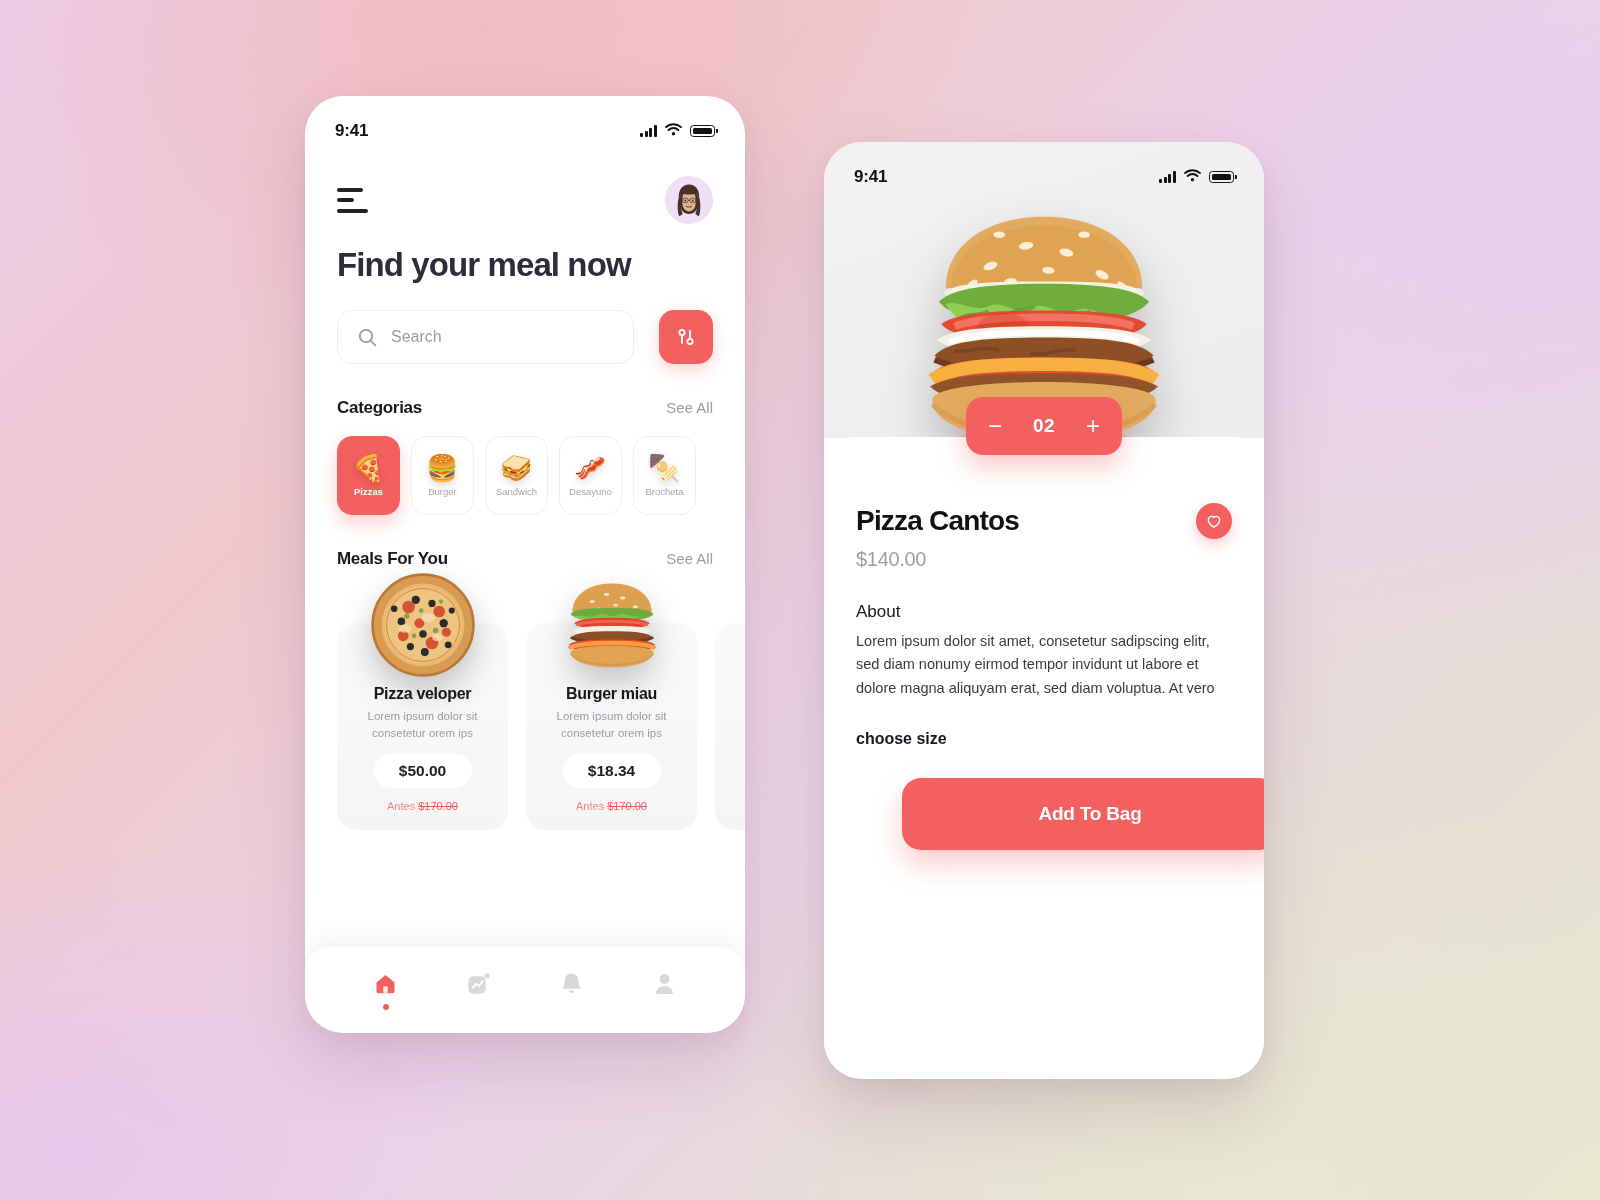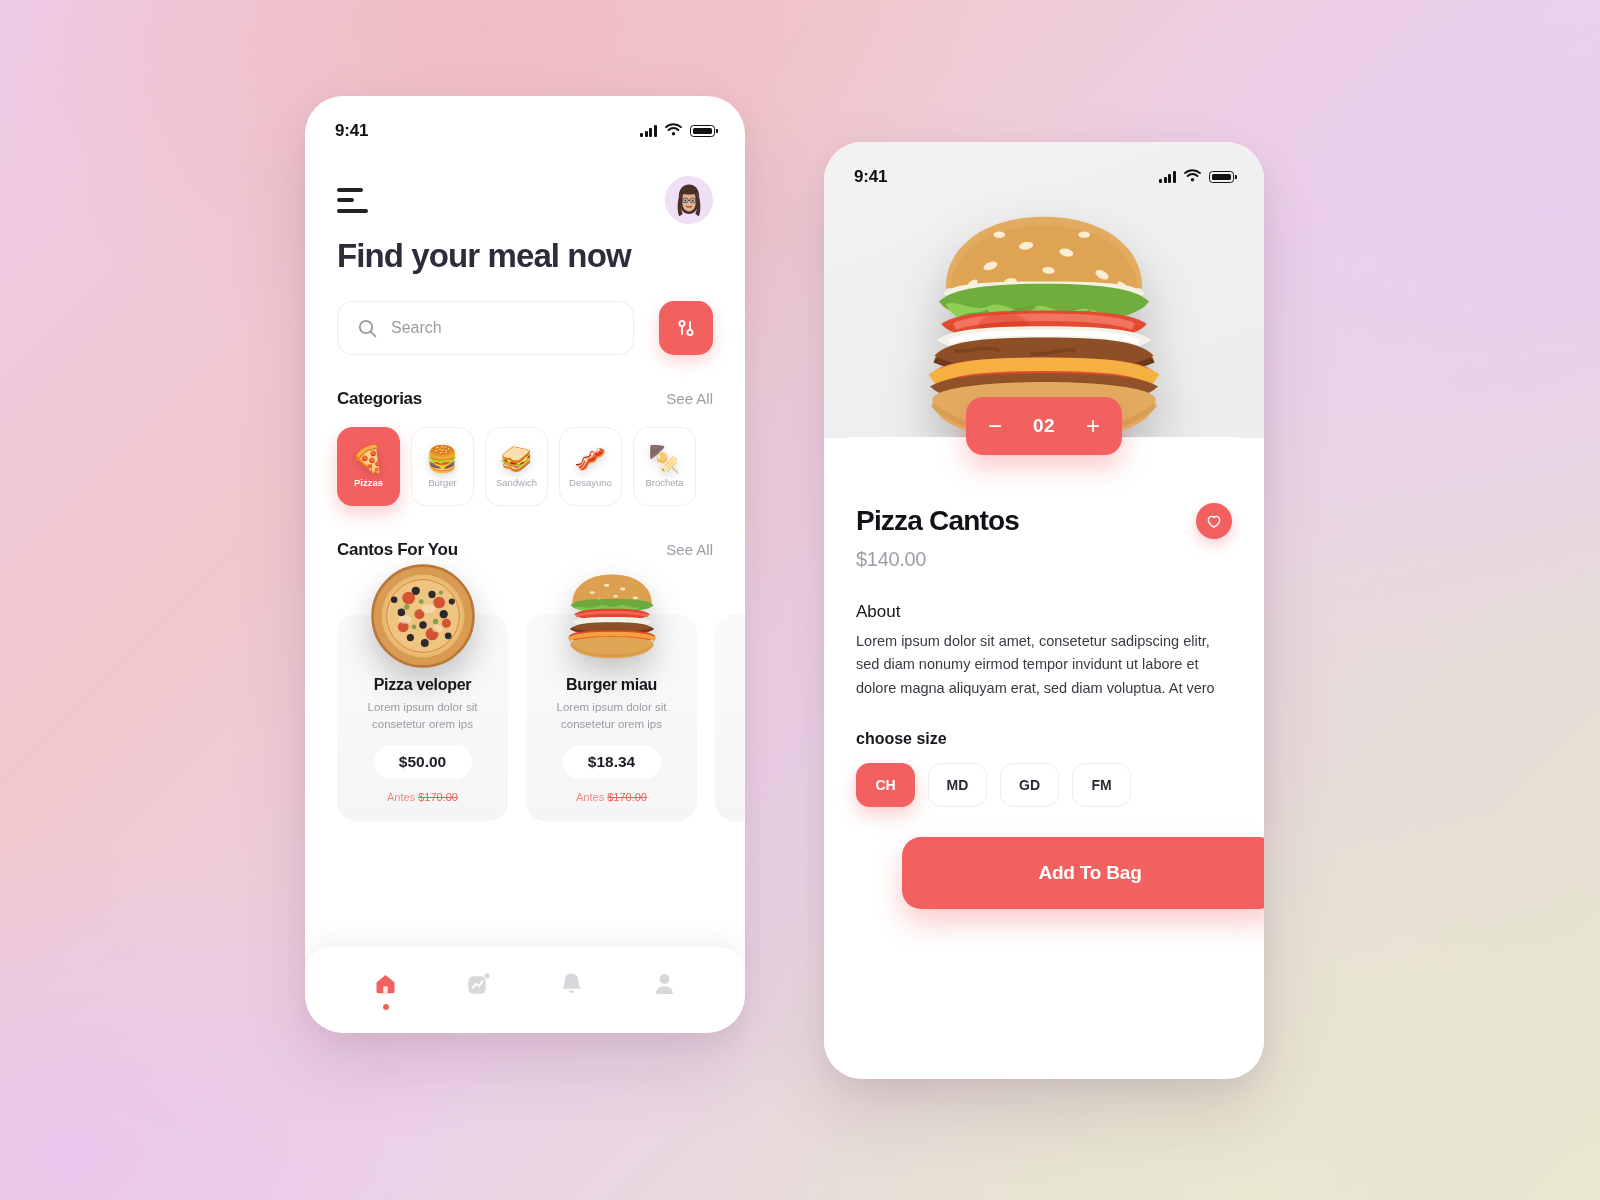--- a/index.html
+++ b/index.html
@@ -83,21 +83,21 @@
     width: 48px; height: 48px; border-radius: 50%;
     background: #efe0f7;
     display:flex; align-items:center; justify-content:center;
     font-size: 30px; line-height: 1;
     overflow:hidden;
   }
   .avatar svg { display:block; }
 
   .greeting { margin-top: 30px; font-size: 23px; color: #7d7d86; letter-spacing: -0.2px; }
   .headline {
-    margin-top: 13px; font-size: 33px; font-weight: bold;
+    margin-top: 22px; font-size: 33px; font-weight: bold;
     color: #2c2c3a; letter-spacing: -0.9px;
   }
 
   .searchrow { margin-top: 26px; display:flex; align-items:center; gap: 25px; }
   .searchbox {
     flex: 1; height: 54px; border: 1.5px solid #ececf0; border-radius: 15px;
     display:flex; align-items:center; padding: 0 20px; gap: 14px; background:#fff;
   }
   .search-glyph { width:19px; height:19px; flex:none; }
   .search-glyph circle { fill:none; stroke:#9a9aa4; stroke-width:1.8; }
@@ -324,21 +324,21 @@
         <span class="emo">🥓</span>
         <span class="lbl">Desayuno</span>
       </div>
       <div class="cat">
         <span class="emo">🍢</span>
         <span class="lbl">Brocheta</span>
       </div>
     </div>
 
     <div class="sec-head">
-      <span class="sec-title">Cantos For You</span>
+      <span class="sec-title">Meals For You</span>
       <span class="sec-link">See All</span>
     </div>
 
     <div class="meals">
 
       <div class="meal">
         <svg class="photo" viewBox="0 0 120 120">
           <circle cx="60" cy="60" r="56" fill="#d99b52"></circle>
           <circle cx="60" cy="60" r="56" fill="none" stroke="#b9783a" stroke-width="3"></circle>
           <circle cx="60" cy="60" r="46" fill="#e8b96f"></circle>
@@ -536,22 +536,16 @@
         </svg>
       </span>
     </div>
 
     <div class="dish-price">$140.00</div>
 
     <div class="about-h">About</div>
     <div class="about-p">Lorem ipsum dolor sit amet, consetetur sadipscing elitr, sed diam nonumy eirmod tempor invidunt ut labore et dolore magna aliquyam erat, sed diam voluptua. At vero</div>
 
     <div class="size-h">choose size</div>
-    <div class="sizes">
-      <div class="size active">CH</div>
-      <div class="size">MD</div>
-      <div class="size">GD</div>
-      <div class="size">FM</div>
-    </div>
 
     <button class="cta">Add To Bag</button>
   </div>
 </div>
 
 </body></html>

